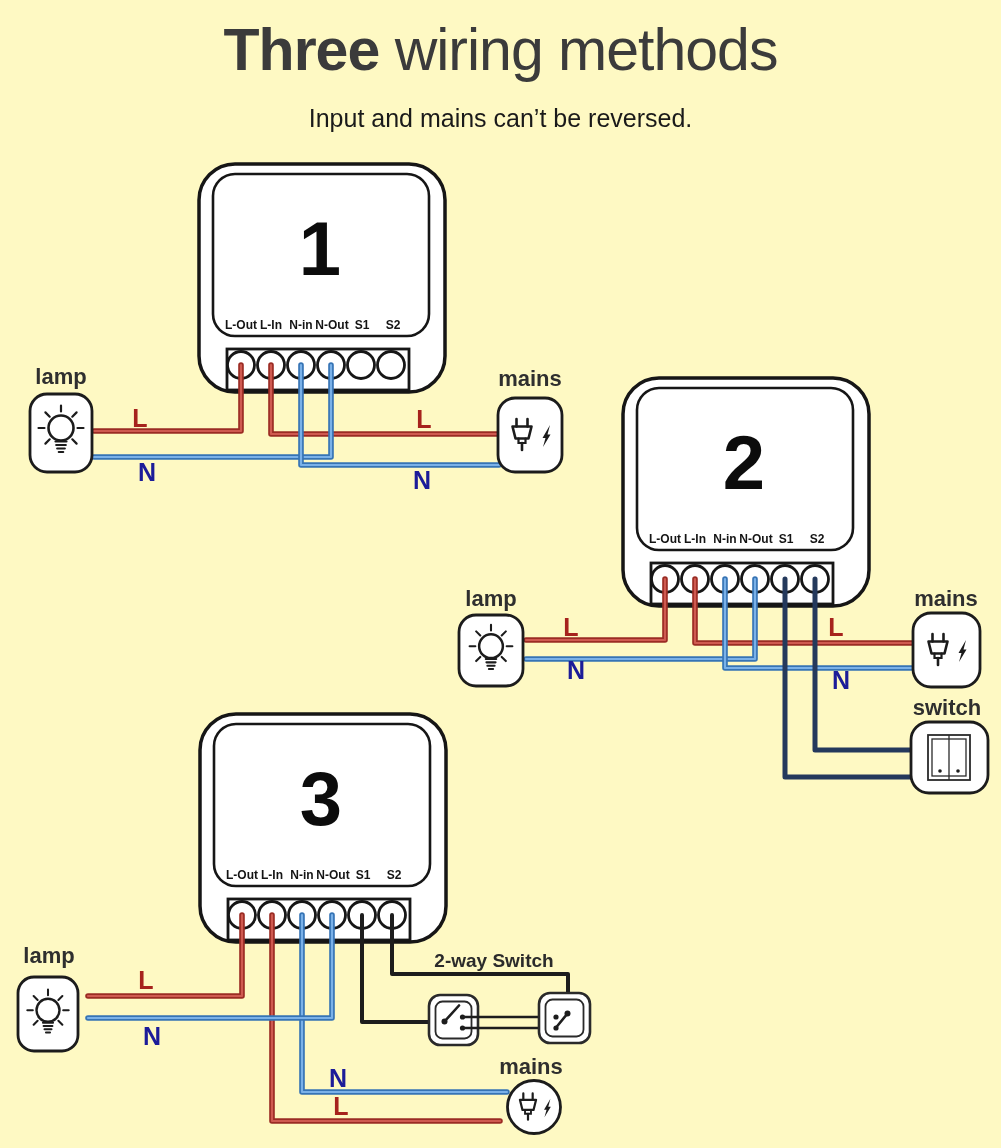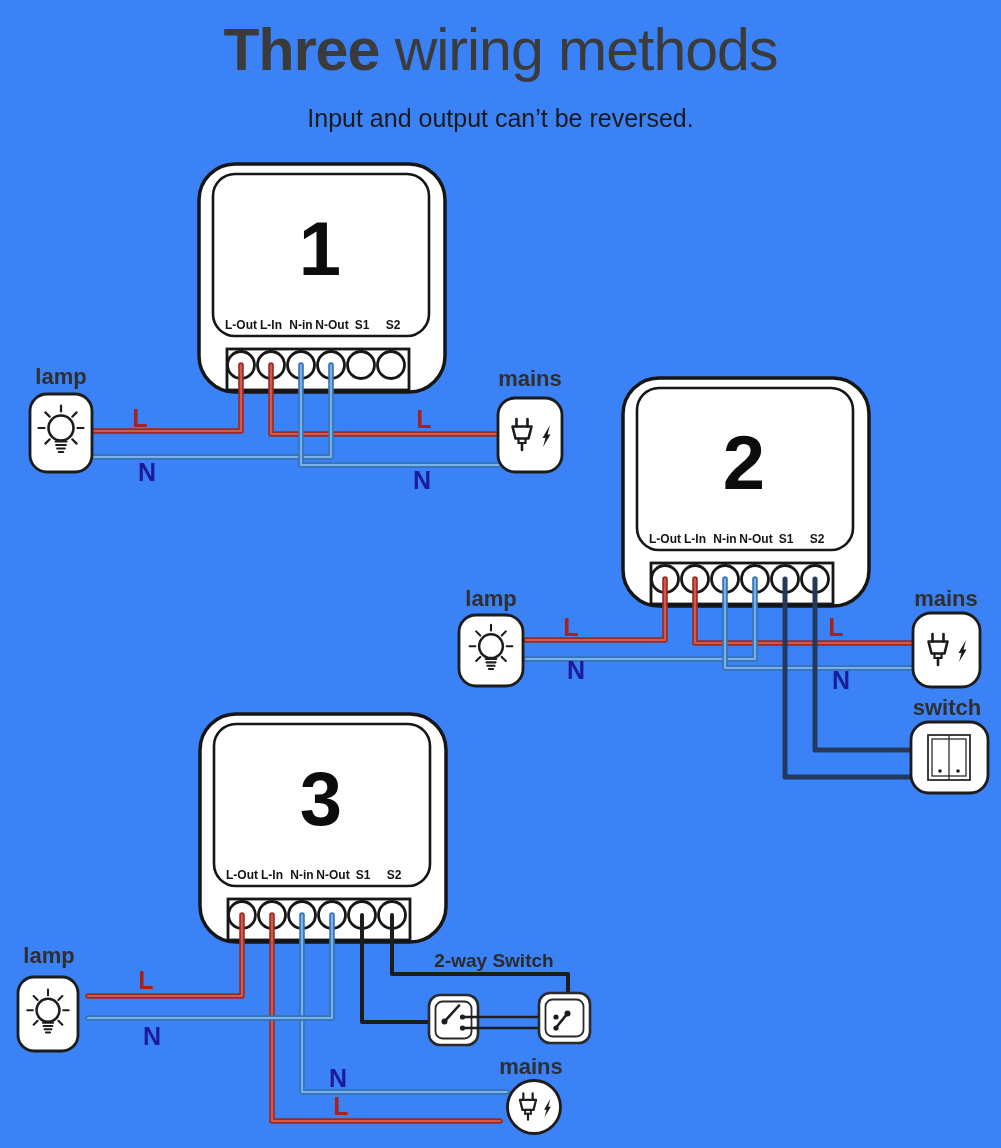--- a/index.html
+++ b/index.html
@@ -1,16 +1,16 @@
 <!DOCTYPE html>
 <html style="--c-live_edge: #9b2c24; --c-live_core: #cf5a50; --c-neutral_edge: #3674b5; --c-neutral_core: #7ab1e8; --c-switch_wire: #24395c; --c-black_wire: #1d1d1d; --c-live_label: #a6231d; --c-neutral_label: #1c1c99;"><head>
 <meta charset="utf-8">
 <style>
   html,body{margin:0;padding:0;background:#ffffff;}
-  #stage{position:relative;width:1001px;height:1148px;background:#3b82f6;overflow:hidden;
+  #stage{position:relative;width:1001px;height:1148px;background:#fef9c3;overflow:hidden;
          font-family:"Liberation Sans",sans-serif;}
   .title{position:absolute;left:0;right:0;top:16px;text-align:center;
          font-size:59px;color:#3b3b3b;letter-spacing:-1px;white-space:nowrap;}
   .title .t-bold{font-weight:bold;}
   .title .t-rest{font-weight:normal;}
   .subtitle{position:absolute;left:0;right:0;top:104px;text-align:center;
             font-size:25px;color:#1a1a1a;font-weight:normal;}
   svg{position:absolute;left:0;top:0;}
   
   .m-body{fill:#fff;stroke:#161616;stroke-width:3.5;}
@@ -40,21 +40,21 @@
   .lbl-L{font-size:25px;font-weight:bold;fill:var(--c-live_label);text-anchor:middle;}
   .lbl-N{font-size:25px;font-weight:bold;fill:var(--c-neutral_label);text-anchor:middle;}
   .lbl-2way{font-size:19px;font-weight:bold;fill:#2b2b2b;text-anchor:middle;}
 </style>
 </head>
 <body>
 
 <div id="stage">
 
   <div class="title"><span class="t-bold">Three</span><span class="t-rest"> wiring methods</span></div>
-  <div class="subtitle">Input and output can’t be reversed.</div>
+  <div class="subtitle">Input and mains can’t be reversed.</div>
 
   <svg width="1001" height="1148" viewBox="0 0 1001 1148">
 
     <g transform="translate(198,163)">
       <rect class="m-body" x="1" y="1" width="246" height="228" rx="36"></rect>
       <rect class="m-inner" x="15" y="11" width="216" height="162" rx="22"></rect>
       <text class="m-num" x="122" y="112">1</text>
       <text class="m-term" x="43" y="166">L-Out</text>
       <text class="m-term" x="73" y="166">L-In</text>
       <text class="m-term" x="103" y="166">N-in</text>

